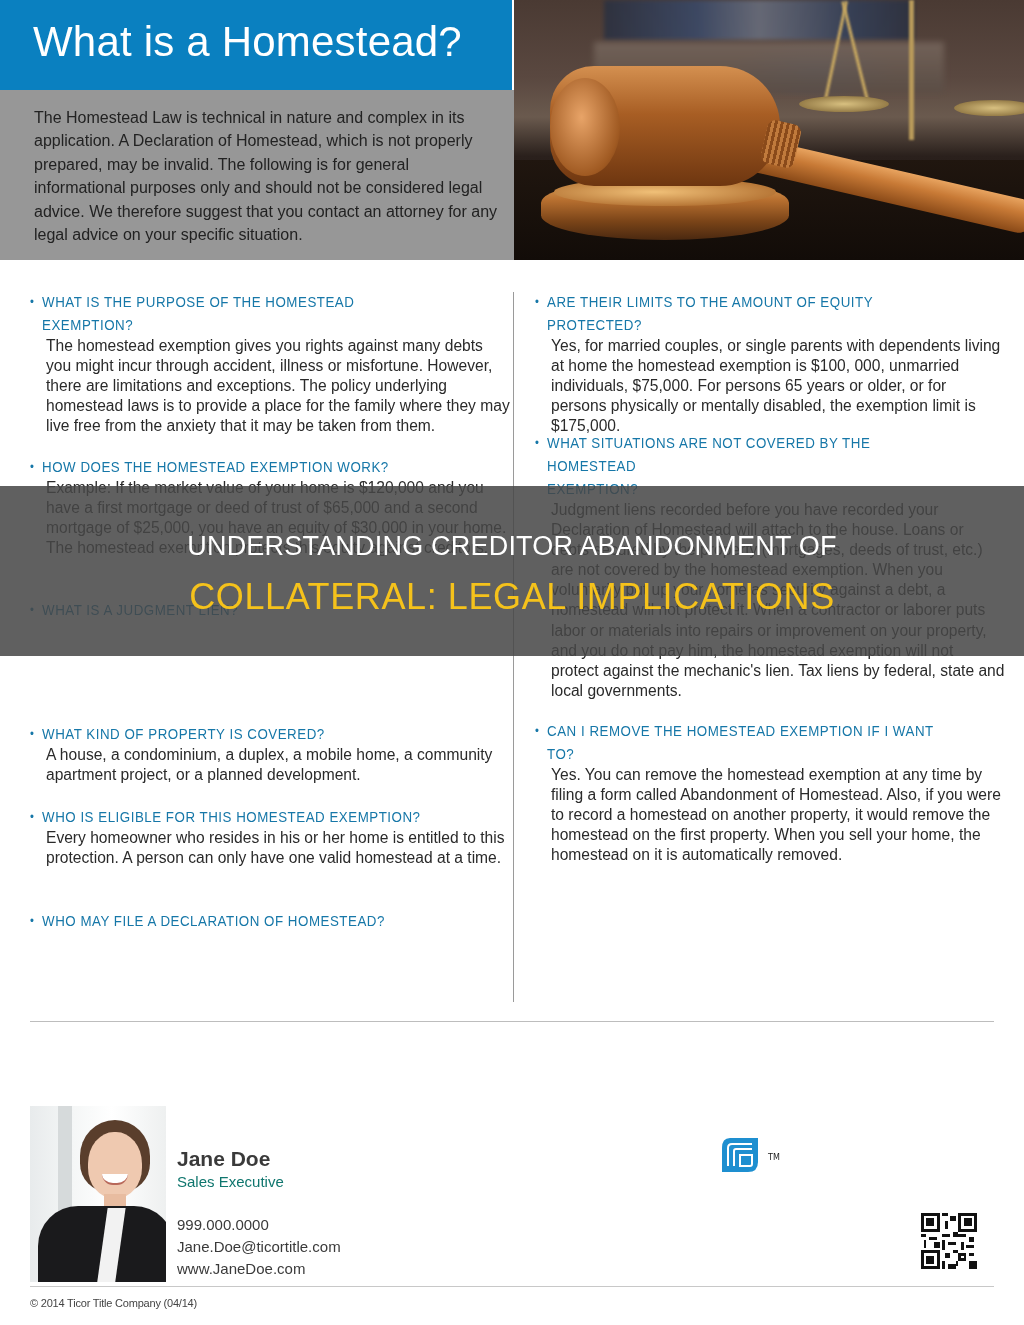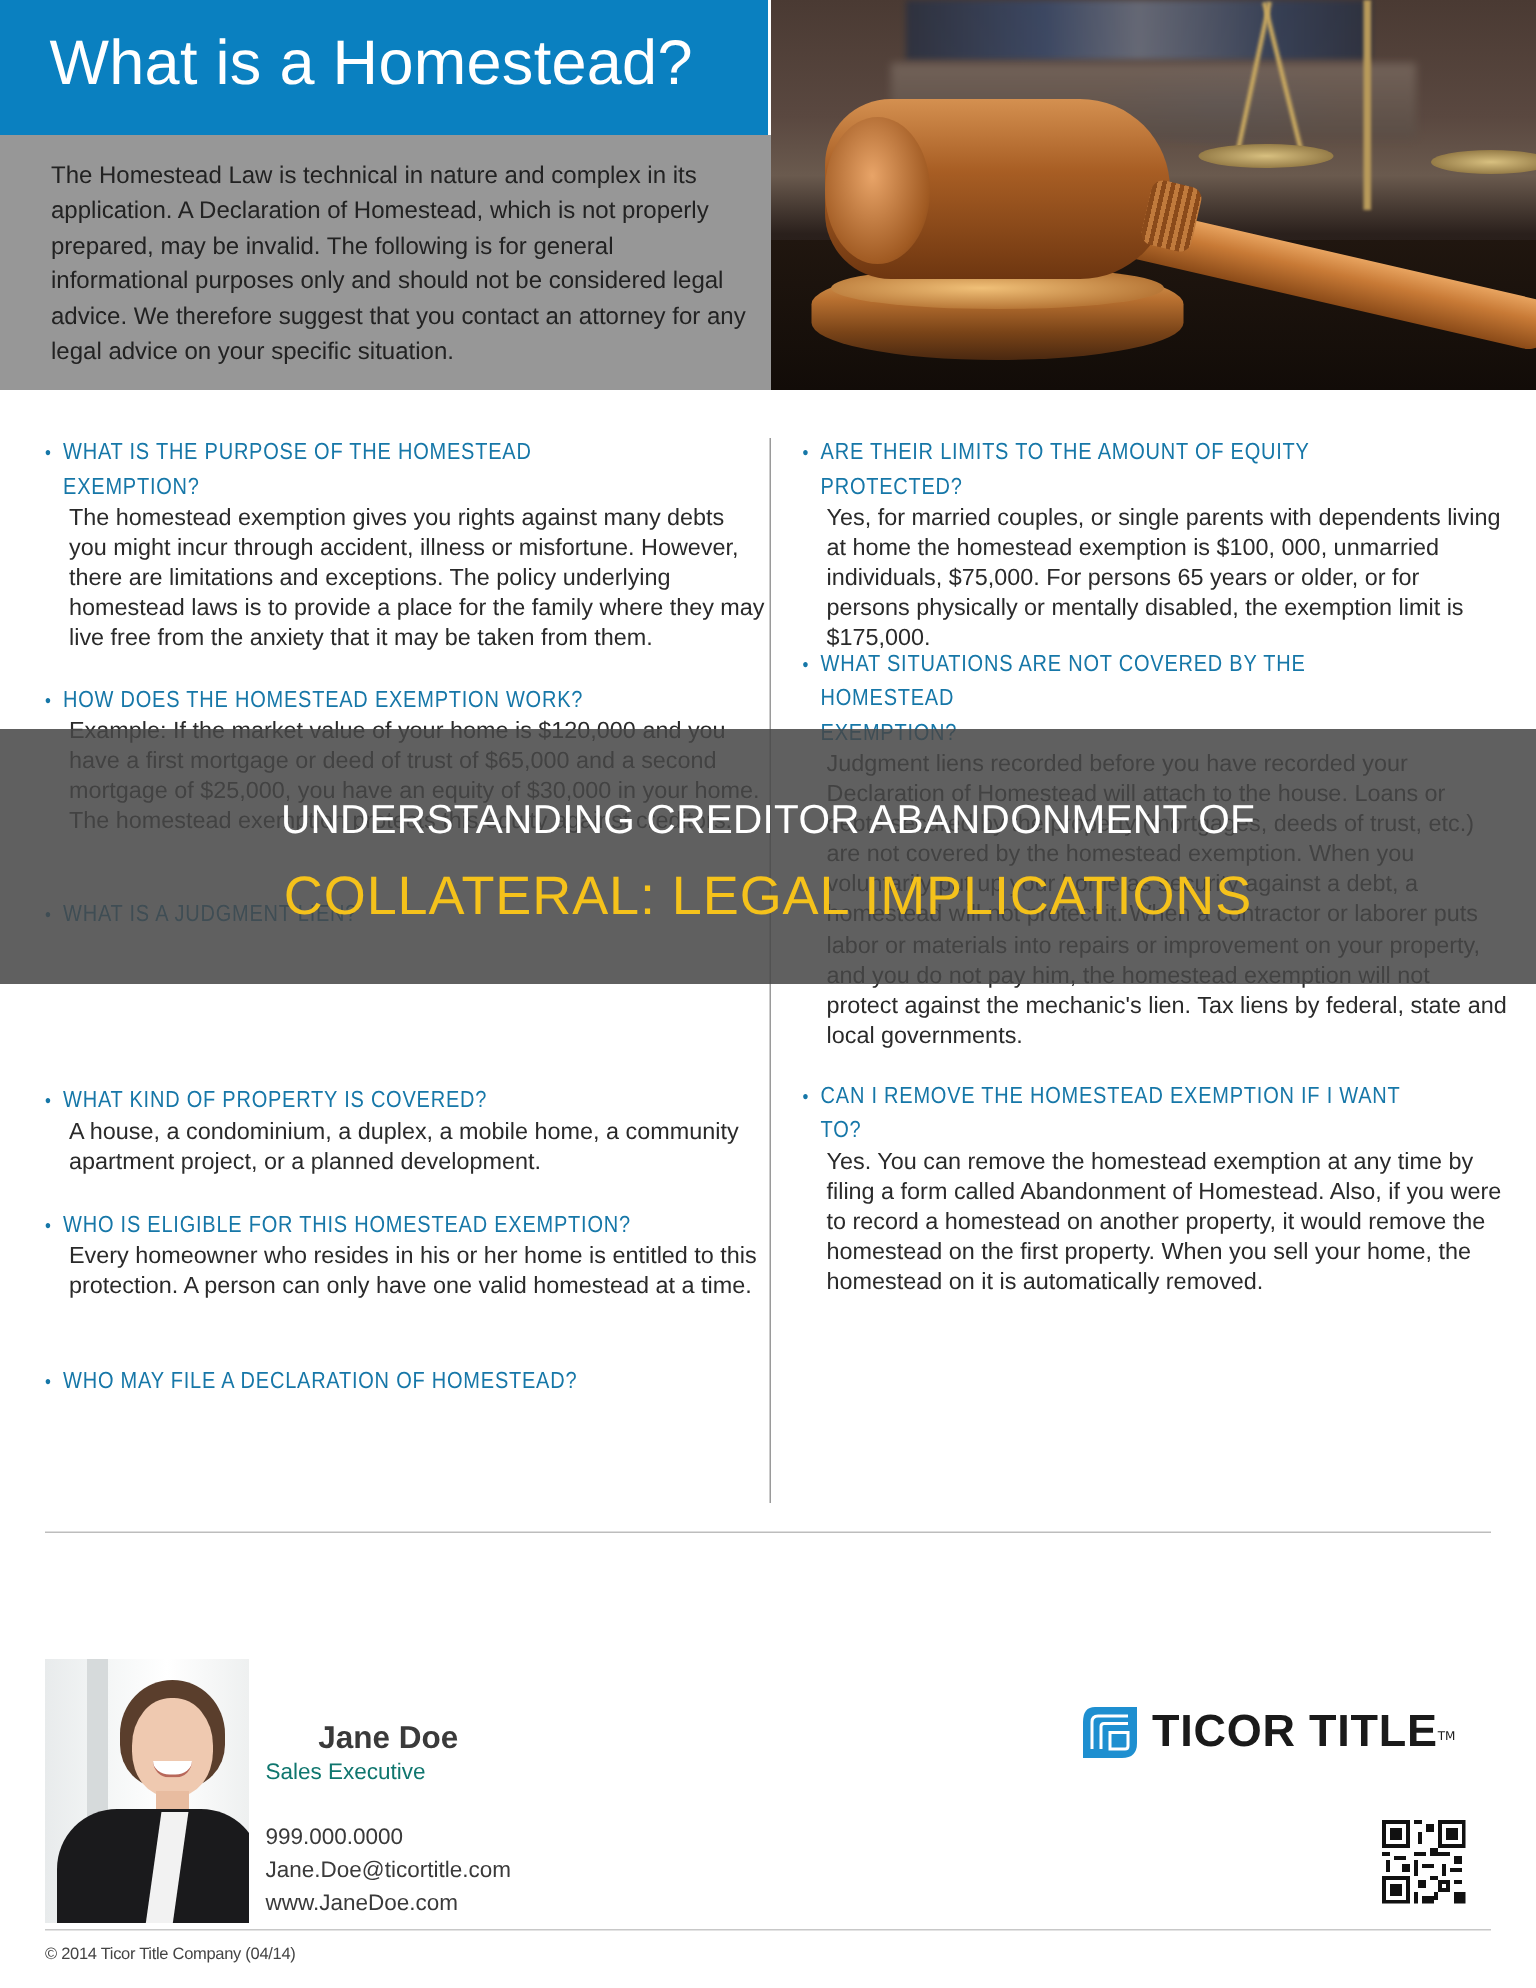--- a/index.html
+++ b/index.html
@@ -147,21 +147,21 @@
       position: absolute; left: 8px; top: 100px; width: 136px; height: 90px;
       border-radius: 40px 40px 0 0; background: #1a1a1c;
     }
     .agent-photo .shirt {
       position: absolute; left: 72px; top: 102px; width: 18px; height: 80px; background: #f2f2f2;
       transform: skewX(-8deg);
     }
     .agent-info { position: absolute; left: 177px; top: 1146px; }
     .agent-name {
       font-family: "Liberation Sans", sans-serif; font-weight: bold;
-      font-size: 21px; color: #3a3a3a; margin: 0; line-height: 26px; text-align: center;
+      font-size: 21px; color: #3a3a3a; margin: 0; line-height: 26px;
     }
     .agent-title { font-family: "Liberation Sans", sans-serif; font-size: 15px; color: #0f766e; line-height: 20px; }
     .agent-contact { margin-top: 22px; font-family: "Liberation Sans", sans-serif; font-size: 15px; color: #3a3a3a; line-height: 22px; }
     .agent-contact div { white-space: nowrap; }
 
     
     .logo { position: absolute; left: 720px; top: 1136px; display: flex; align-items: center; }
     .logo-mark { width: 40px; height: 38px; margin-right: 8px; }
     .logo-text {
       font-family: "Liberation Sans", sans-serif; font-weight: bold;
@@ -313,21 +313,20 @@
   </div>
 </div>
 
 <div class="logo">
   <svg class="logo-mark" viewBox="0 0 40 38">
     <path d="M10 2 H38 V26 Q38 36 28 36 H2 V12 Q2 2 10 2 Z" fill="#1e8fd0"></path>
     <path d="M8 30 V12 Q8 8 12 8 H32" stroke="#ffffff" stroke-width="2" fill="none"></path>
     <path d="M14 30 V15 Q14 13 16 13 H32" stroke="#ffffff" stroke-width="2" fill="none"></path>
     <path d="M20 30 V19 H32 V28 Q32 30 30 30 Z" stroke="#ffffff" stroke-width="2" fill="none"></path>
   </svg>
-  <span class="logo-text">TICOR TITLE</span>
     <span class="logo-tm">TM</span>
 </div>
 
 <svg class="qr" viewBox="0 0 21 21" shape-rendering="crispEdges">
   <rect width="21" height="21" fill="#fff"></rect>
   <g fill="#111">
     <rect x="0" y="0" width="7" height="7"></rect>
       <rect x="1" y="1" width="5" height="5" fill="#fff"></rect>
       <rect x="2" y="2" width="3" height="3"></rect>
     <rect x="14" y="0" width="7" height="7"></rect>

